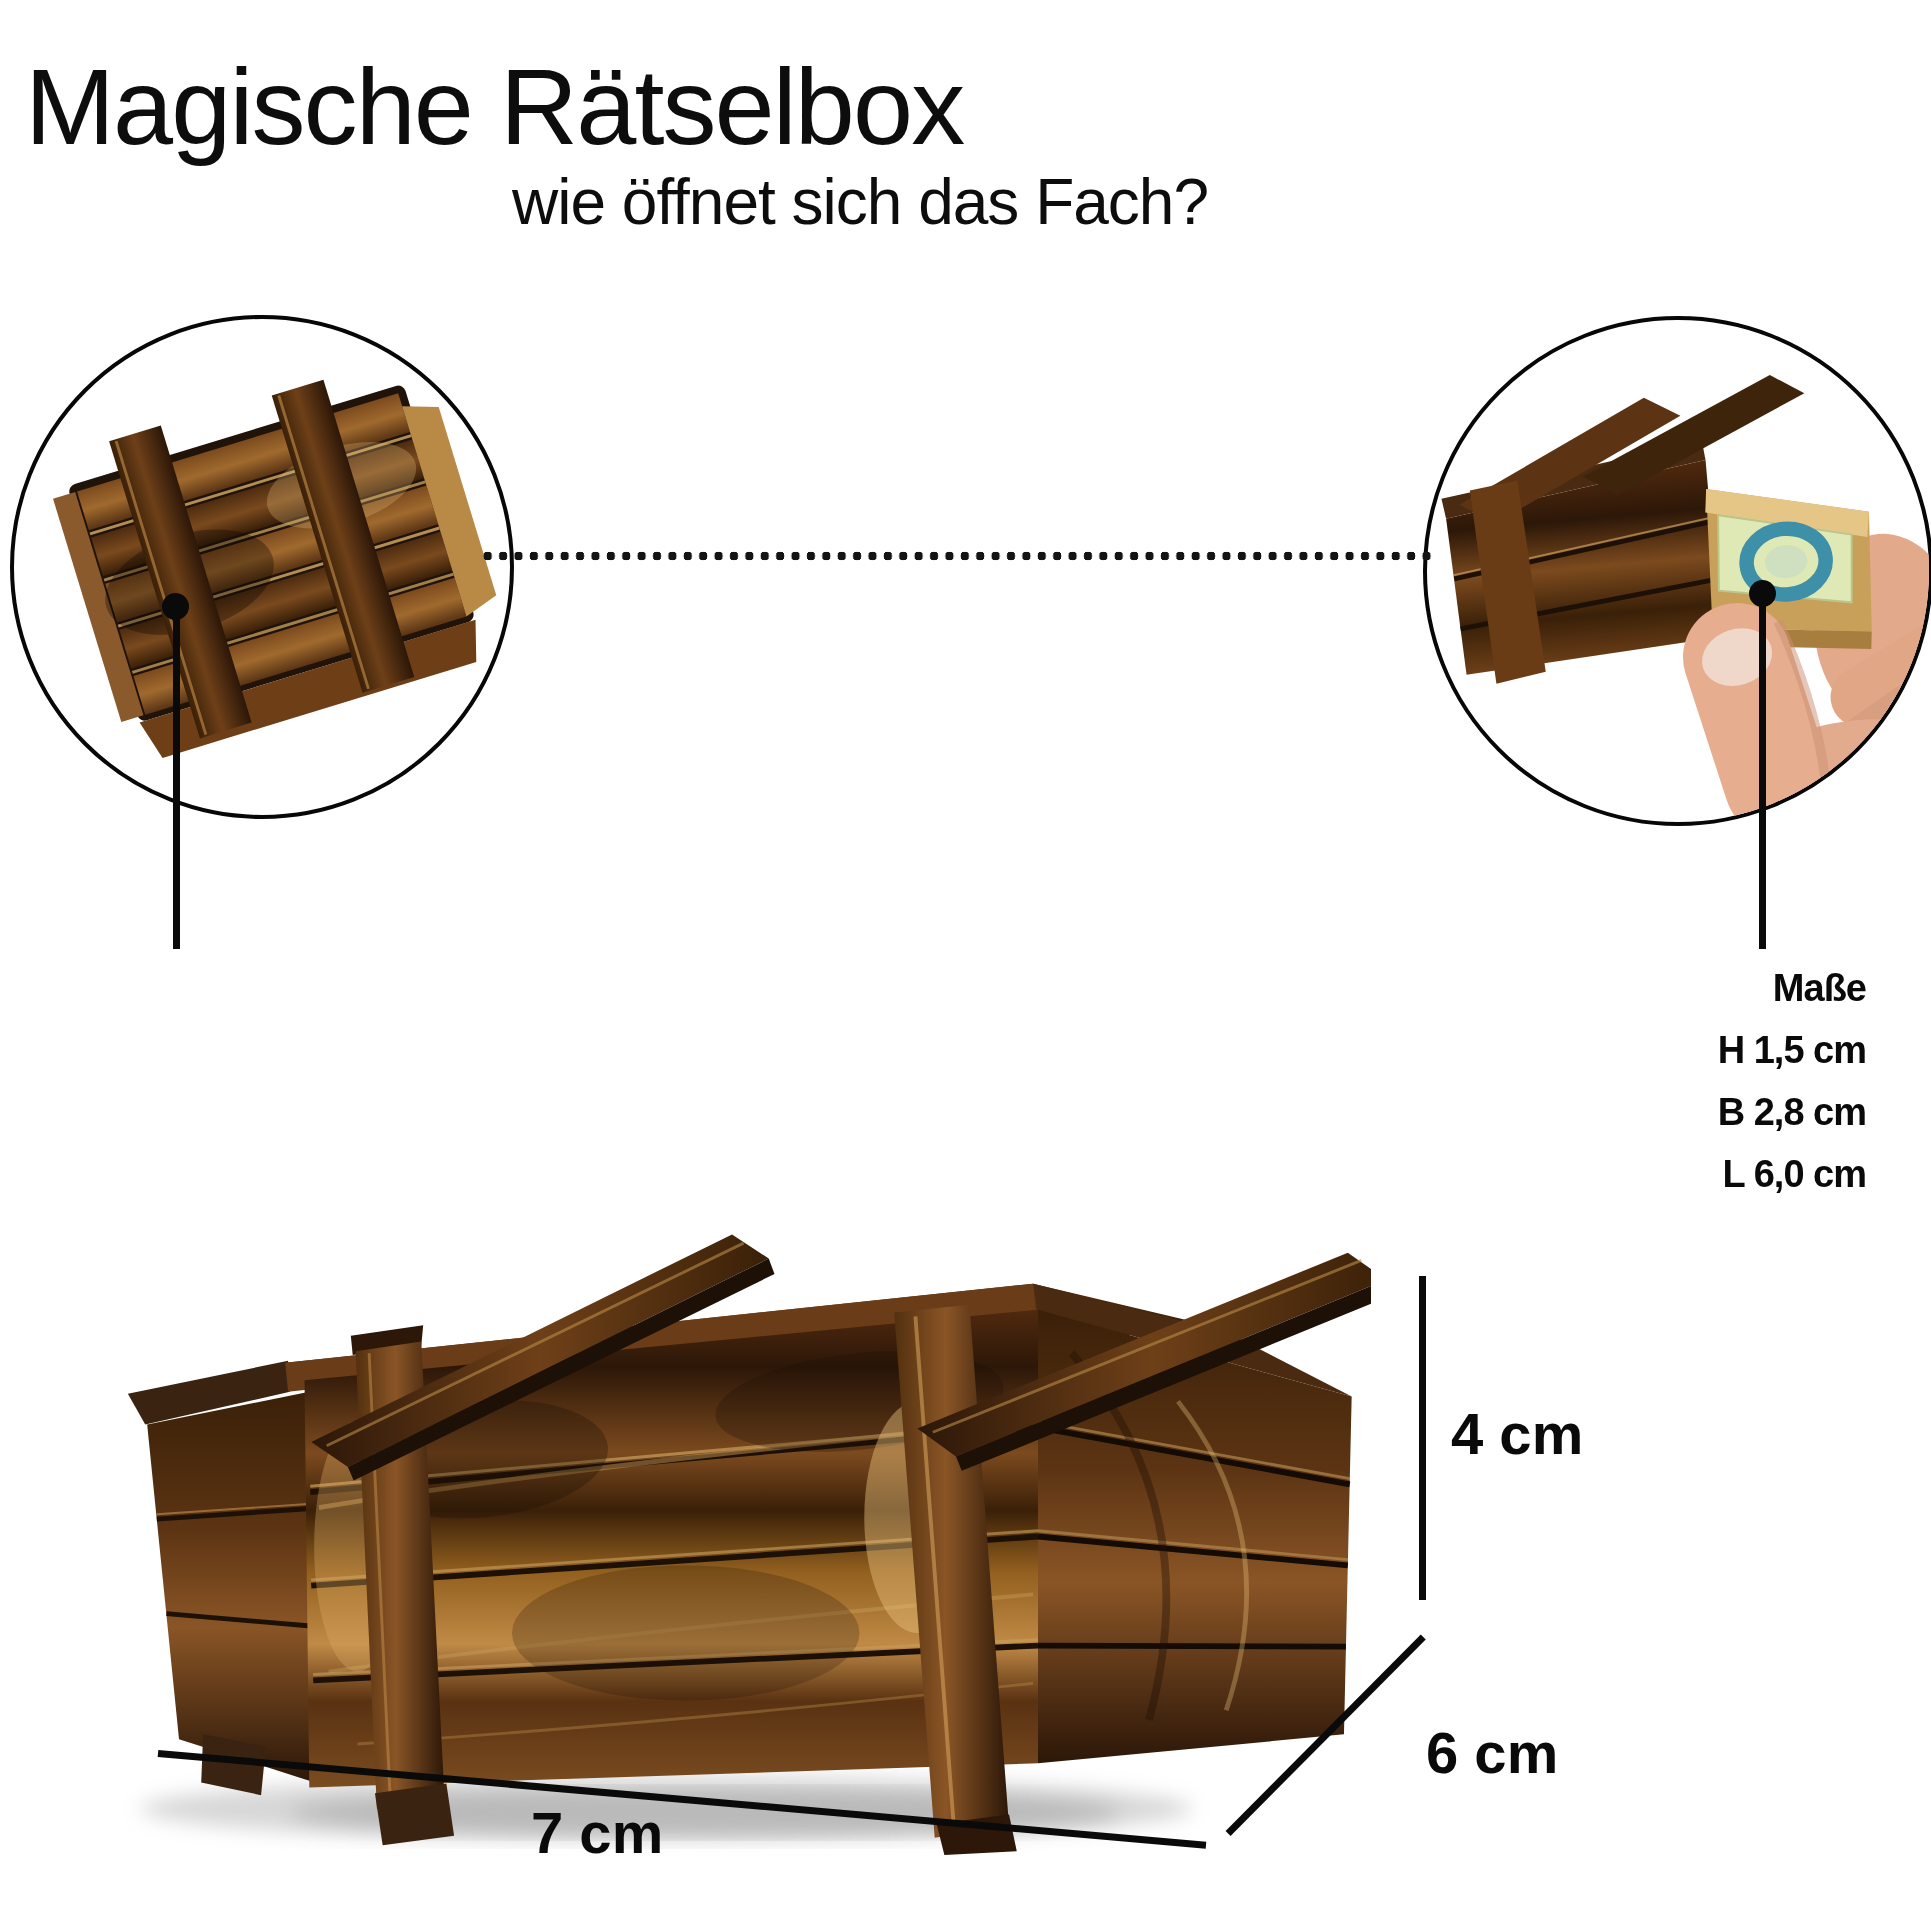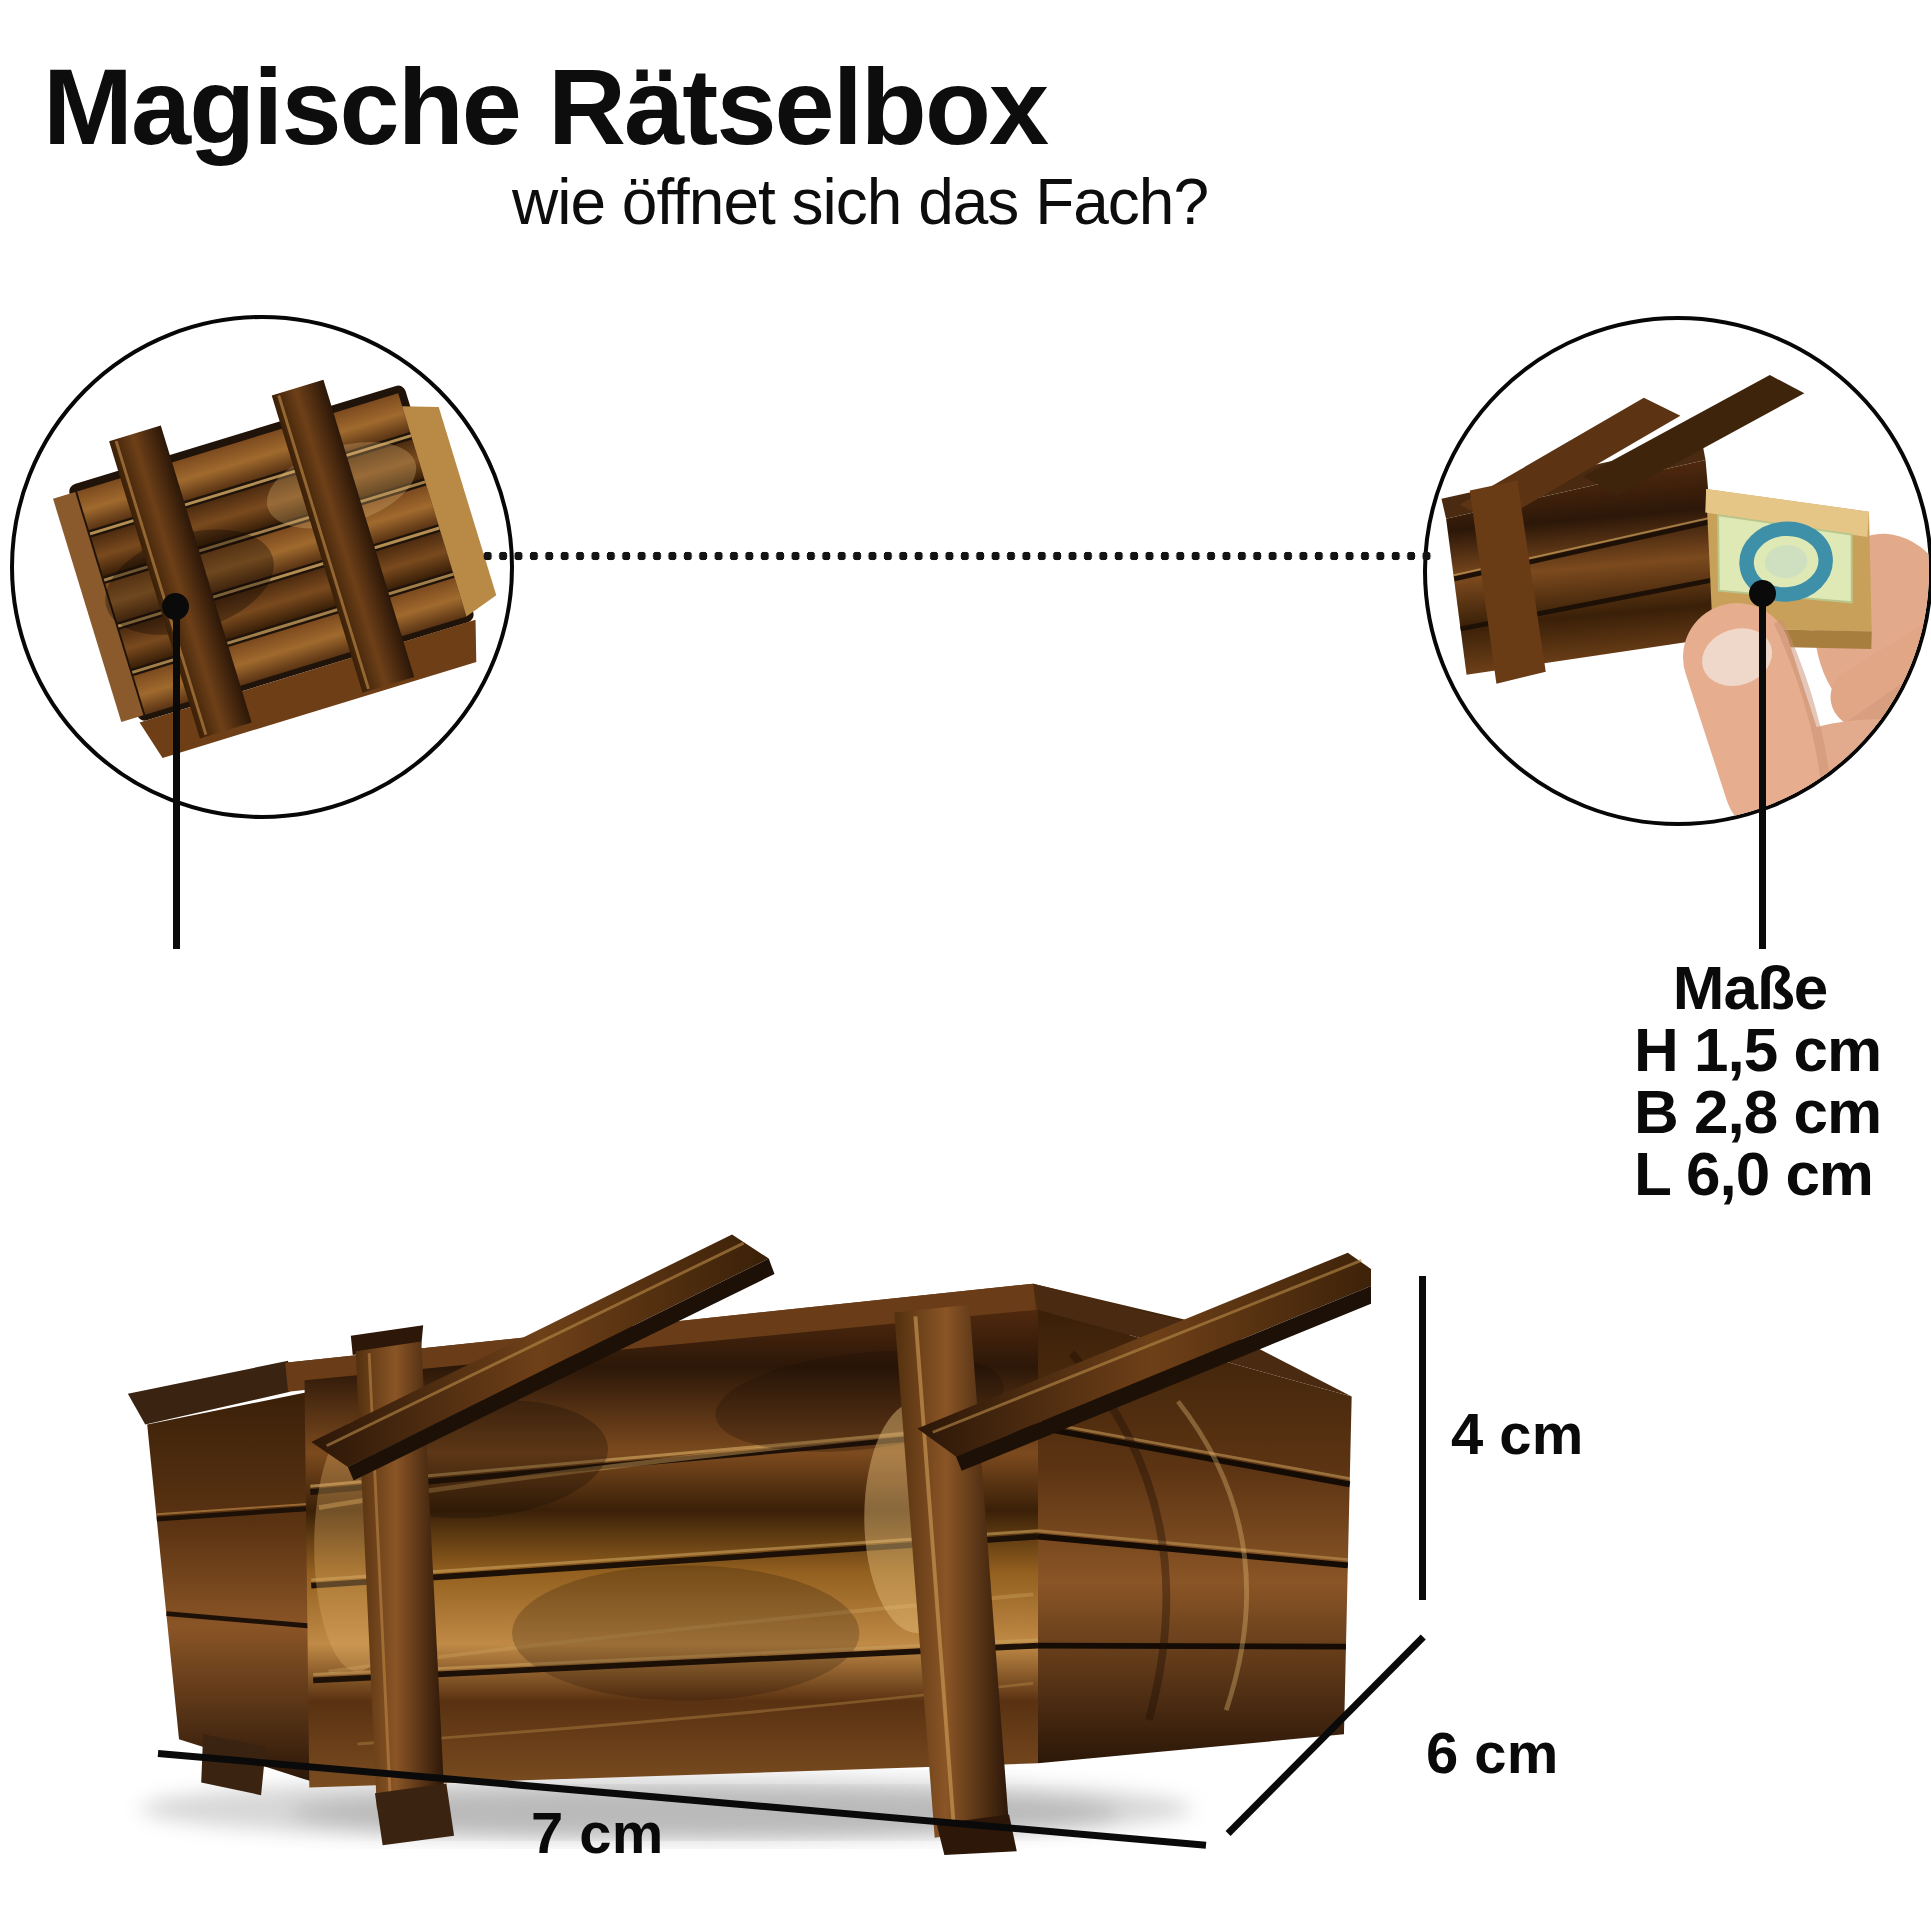--- a/index.html
+++ b/index.html
@@ -2,21 +2,21 @@
 <html><head>
 <meta charset="utf-8">
 <style>
   html,body{margin:0;padding:0;background:#ffffff;}
   .canvas{
     position:relative;width:1931px;height:1931px;background:#ffffff;overflow:hidden;
     font-family:"Liberation Sans", sans-serif;color:#0d0d0d;
   }
   .abs{position:absolute;}
   .title{
-    left:43px;top:53px;font-size:108px;font-weight:bold;letter-spacing:-1.9px;
+    left:25px;top:53px;font-size:108px;font-weight:normal;letter-spacing:-1.9px;
     line-height:1;white-space:nowrap;color:#0d0d0d;
   }
   .subtitle{
     left:512px;top:170px;font-size:64px;font-weight:normal;letter-spacing:-1px;
     line-height:1;white-space:nowrap;color:#0d0d0d;
   }
   .detail-circle{
     border:4.8px solid #070707;border-radius:50%;overflow:hidden;background:#ffffff;
   }
   .circle-left{left:9.7px;top:315px;width:496px;height:496px;}
@@ -24,22 +24,22 @@
   .dotted-line{
     left:480px;top:551px;width:954px;height:9.7px;
     background-image:radial-gradient(circle, #141414 0 4.2px, transparent 4.4px);
     background-size:15.4px 9.7px;
   }
   .callout-dot{width:27px;height:27px;border-radius:50%;background:#0a0a0a;}
   .callout-vline{width:6.8px;background:#0a0a0a;}
   .label{font-weight:bold;line-height:1;white-space:nowrap;color:#0a0a0a;}
   .material-label{left:39px;top:952px;font-size:56px;letter-spacing:-1px;}
   .measure-block{
-    left:1634px;top:957px;width:232px;text-align:center;font-weight:bold;
-    font-size:62px;line-height:62px;letter-spacing:-1px;color:#0a0a0a;white-space:nowrap;
+    left:1634px;top:957px;width:232px;text-align:right;font-weight:bold;
+    font-size:38px;line-height:62px;letter-spacing:-1px;color:#0a0a0a;white-space:nowrap;
   }
   .dim-label{font-size:58px;}
   .dim-line{background:#0a0a0a;}
   .line-height-dim{left:1419px;top:1276px;width:6.8px;height:324px;}
   .line-depth-dim{
     left:1228px;top:1830px;width:277px;height:6.8px;
     transform:rotate(-45.2deg);transform-origin:left center;
   }
   .line-width-dim{
     left:158px;top:1750px;width:1052px;height:6.8px;

